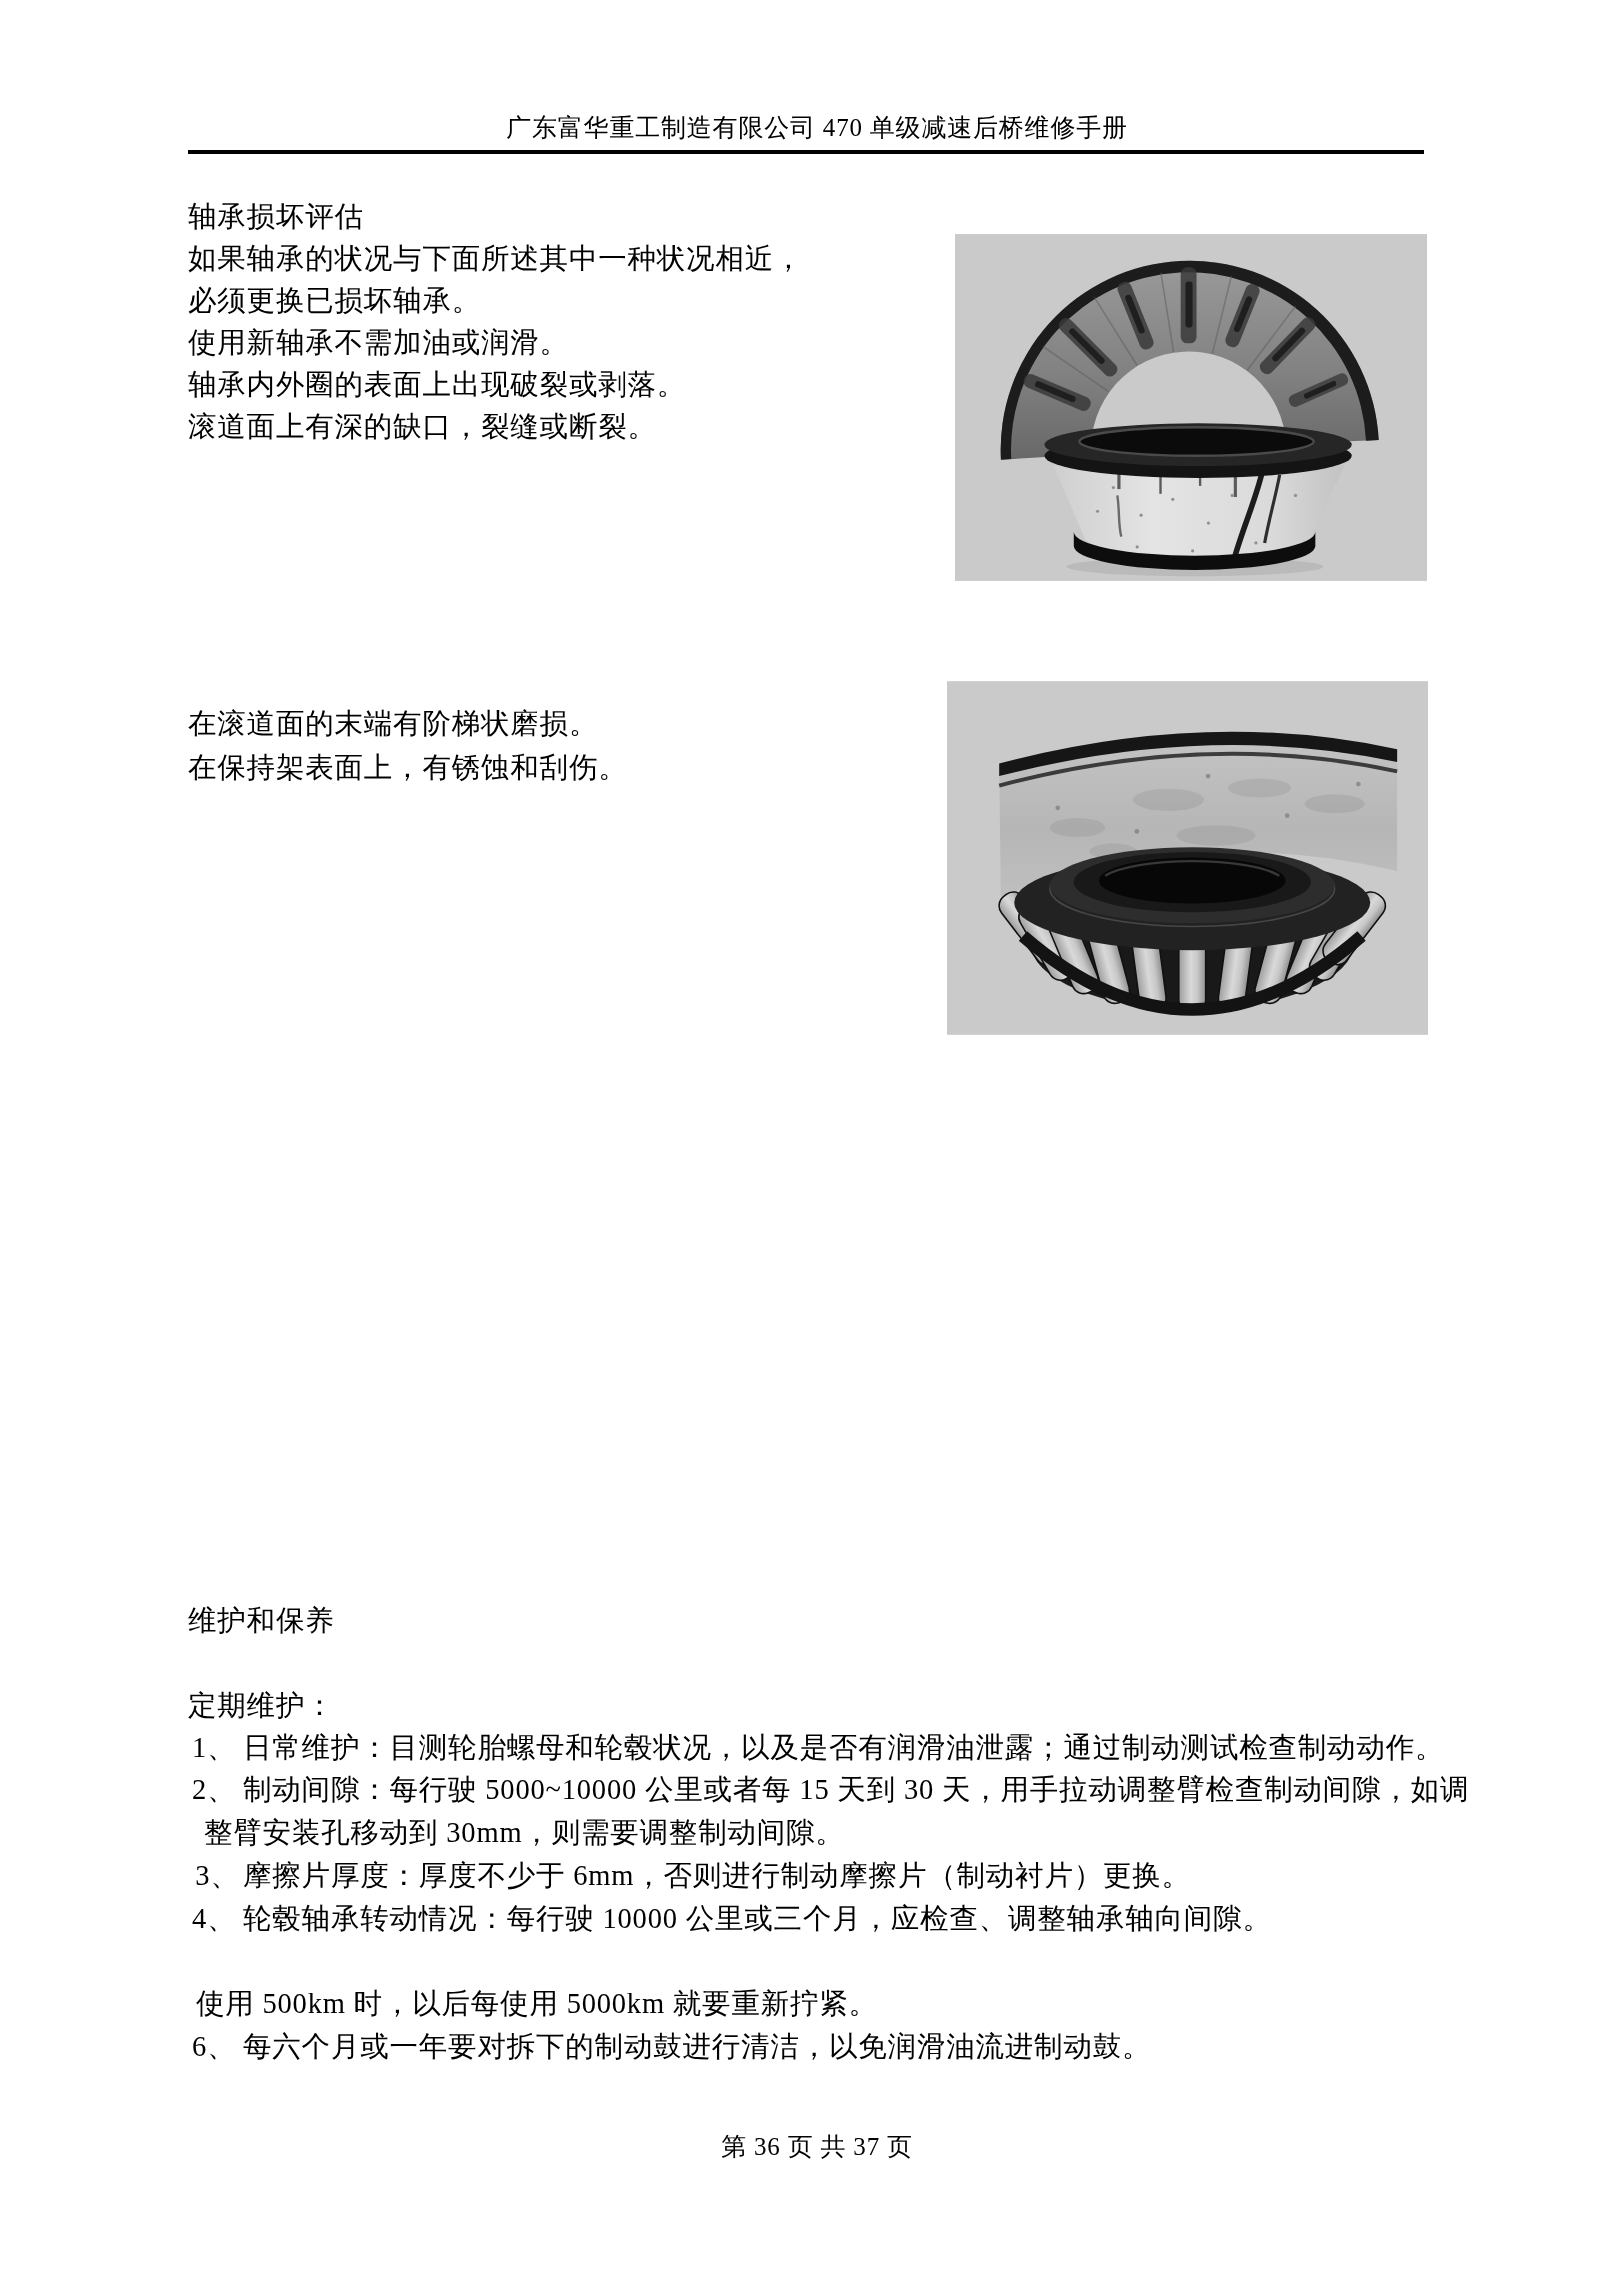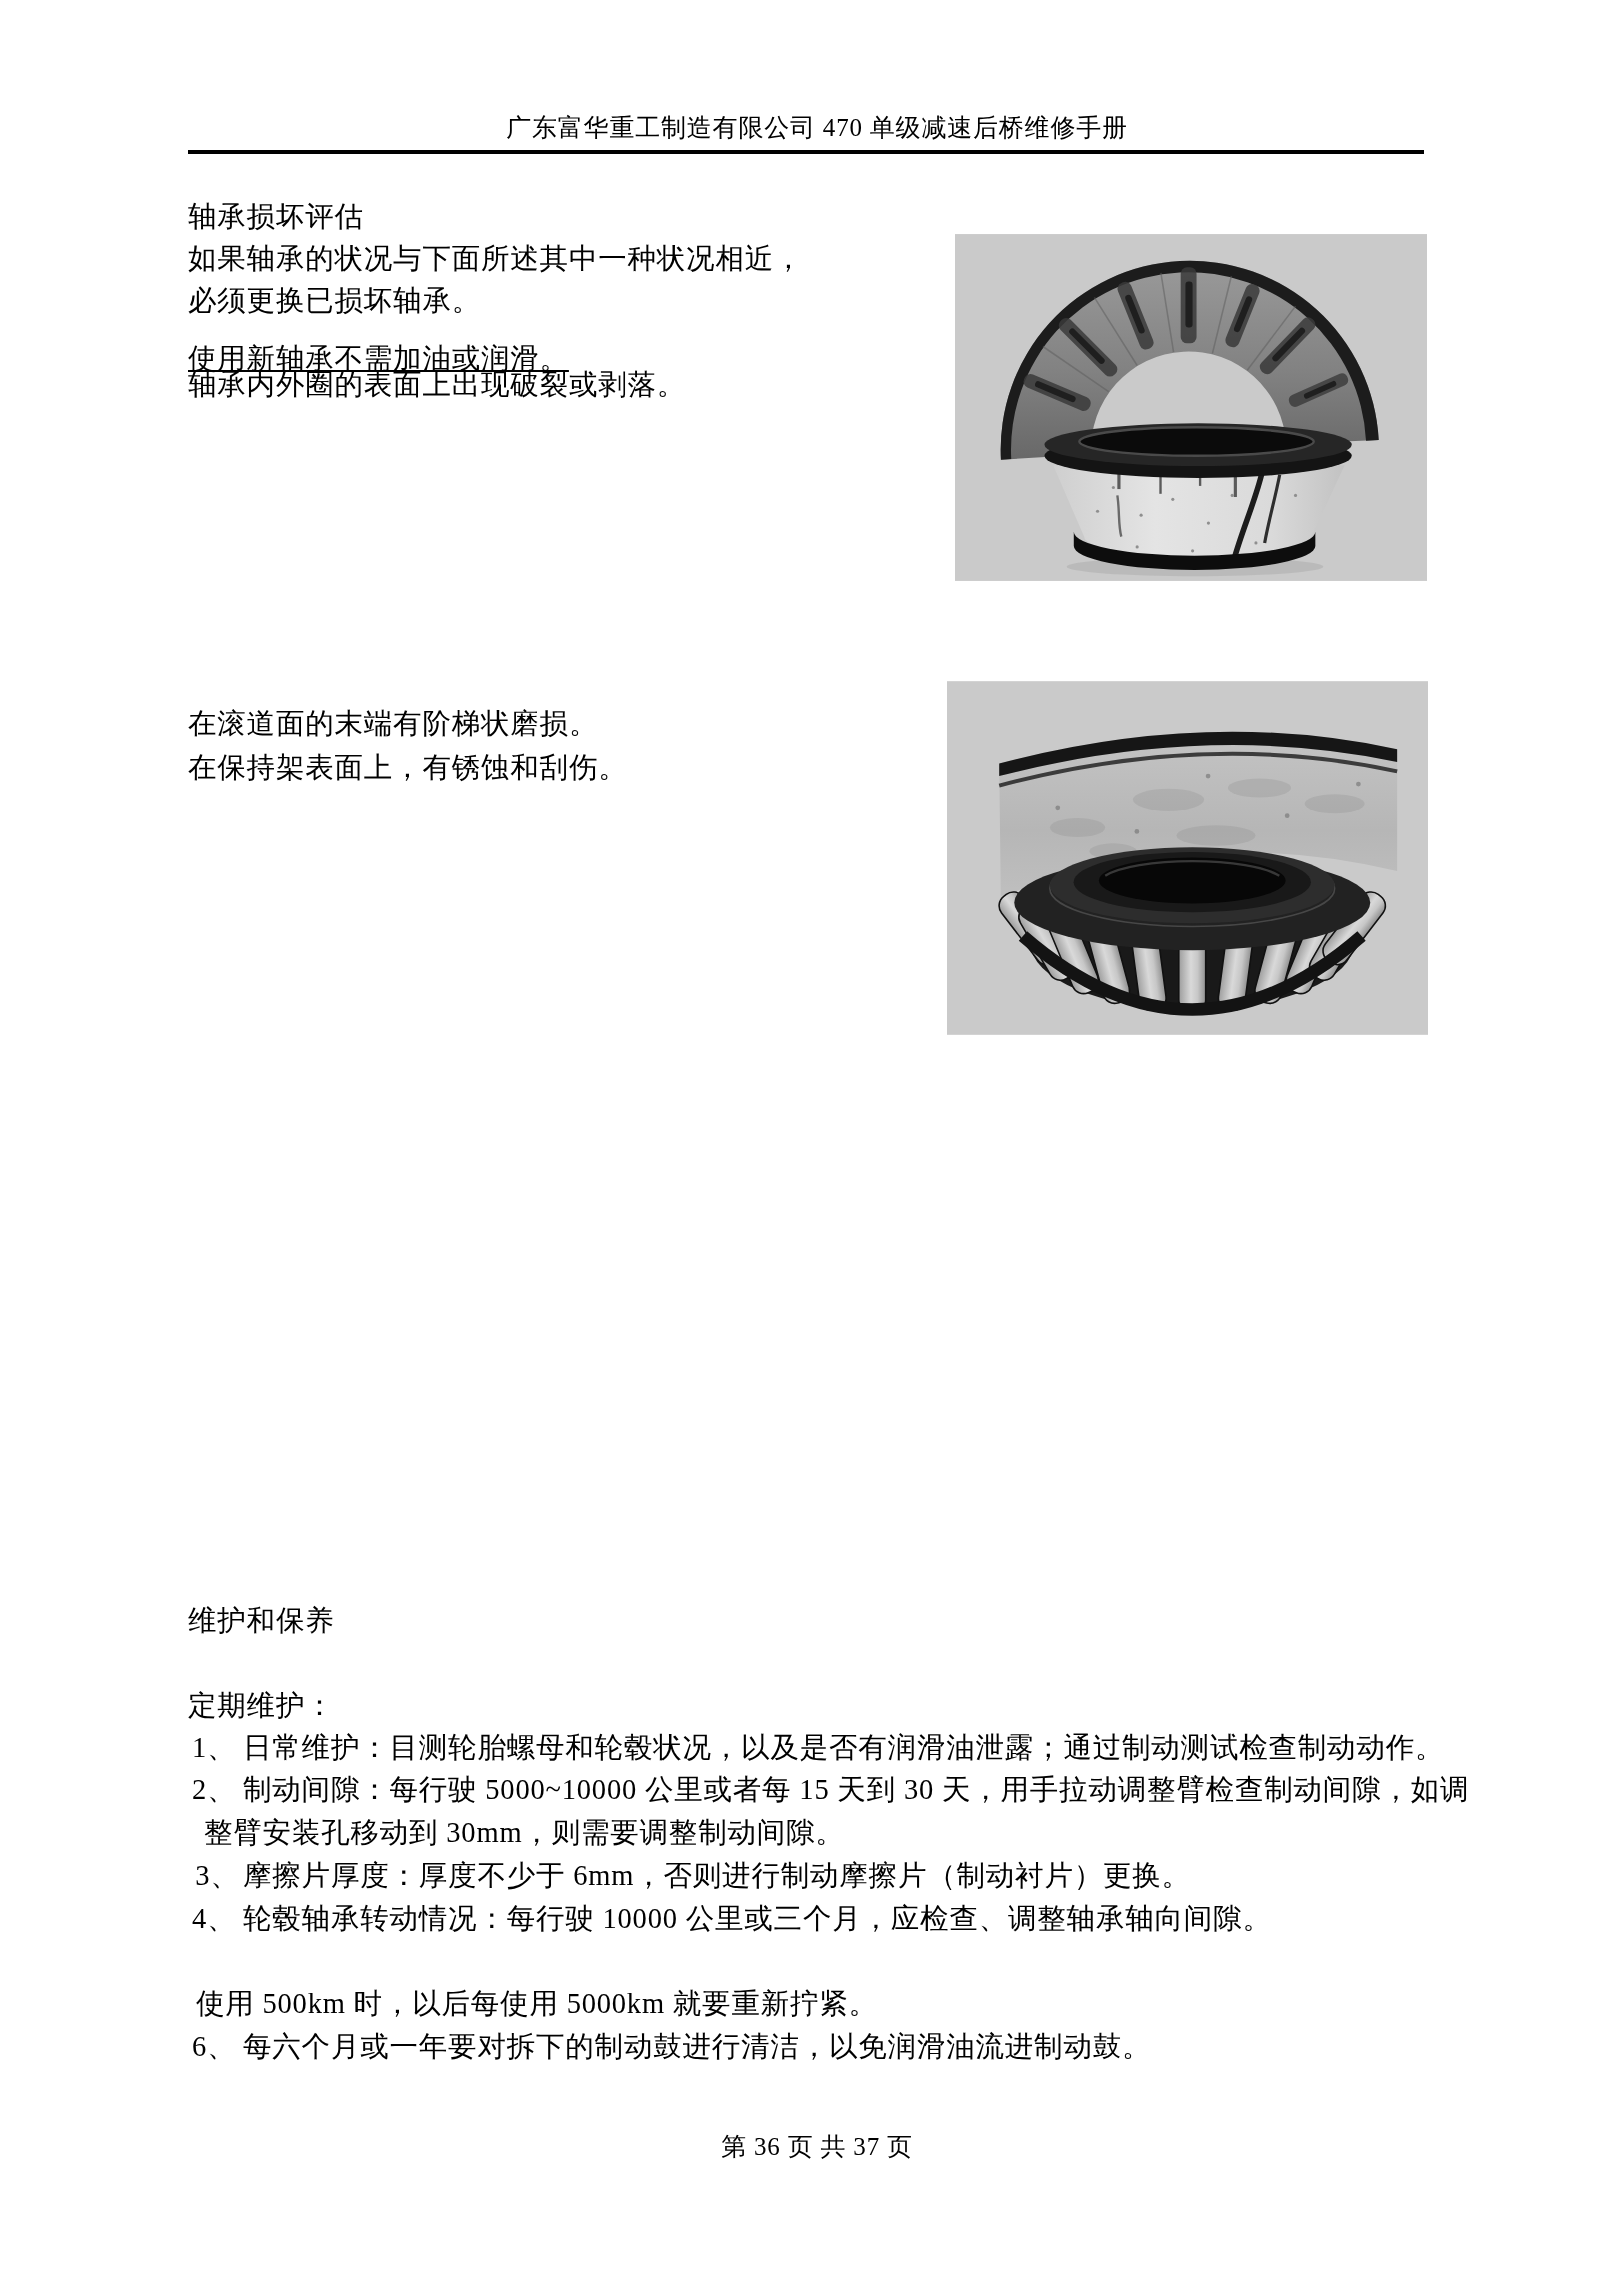--- a/index.html
+++ b/index.html
@@ -25,22 +25,23 @@
 <body>
 
 <div class="page">
 
   <div class="t center hdr" style="top:112px;">广东富华重工制造有限公司 470 单级减速后桥维修手册</div>
   <div class="rule" style="left:188px;top:150px;width:1236px;height:4px;"></div>
 
   <div class="t" style="left:188px;top:199px;">轴承损坏评估</div>
   <div class="t" style="left:188px;top:241px;">如果轴承的状况与下面所述其中一种状况相近，</div>
   <div class="t" style="left:188px;top:283px;">必须更换已损坏轴承。</div>
-  <div class="t" style="left:188px;top:341px;text-decoration:underline;">使用新轴承不需加油或润滑。</div>
+  <div class="t" style="left:188px;top:325px;">使用新轴承不需加油或润滑。</div>
   <div class="t" style="left:188px;top:367px;">轴承内外圈的表面上出现破裂或剥落。</div>
+  <div class="t" style="left:188px;top:409px;">滚道面上有深的缺口，裂缝或断裂。</div>
 
   <div class="fig" style="left:955px;top:234px;width:472px;height:347px;">
     <svg width="472" height="347" viewBox="0 0 596 438" role="img">
       <defs>
         <linearGradient id="f1band" x1="0" y1="0" x2="0" y2="1">
           <stop offset="0" stop-color="#9a9a9a"></stop>
             <stop offset="0.55" stop-color="#828282"></stop>
             <stop offset="1" stop-color="#686868"></stop>
         </linearGradient>
         <linearGradient id="f1body" x1="0" y1="0" x2="1" y2="0">

